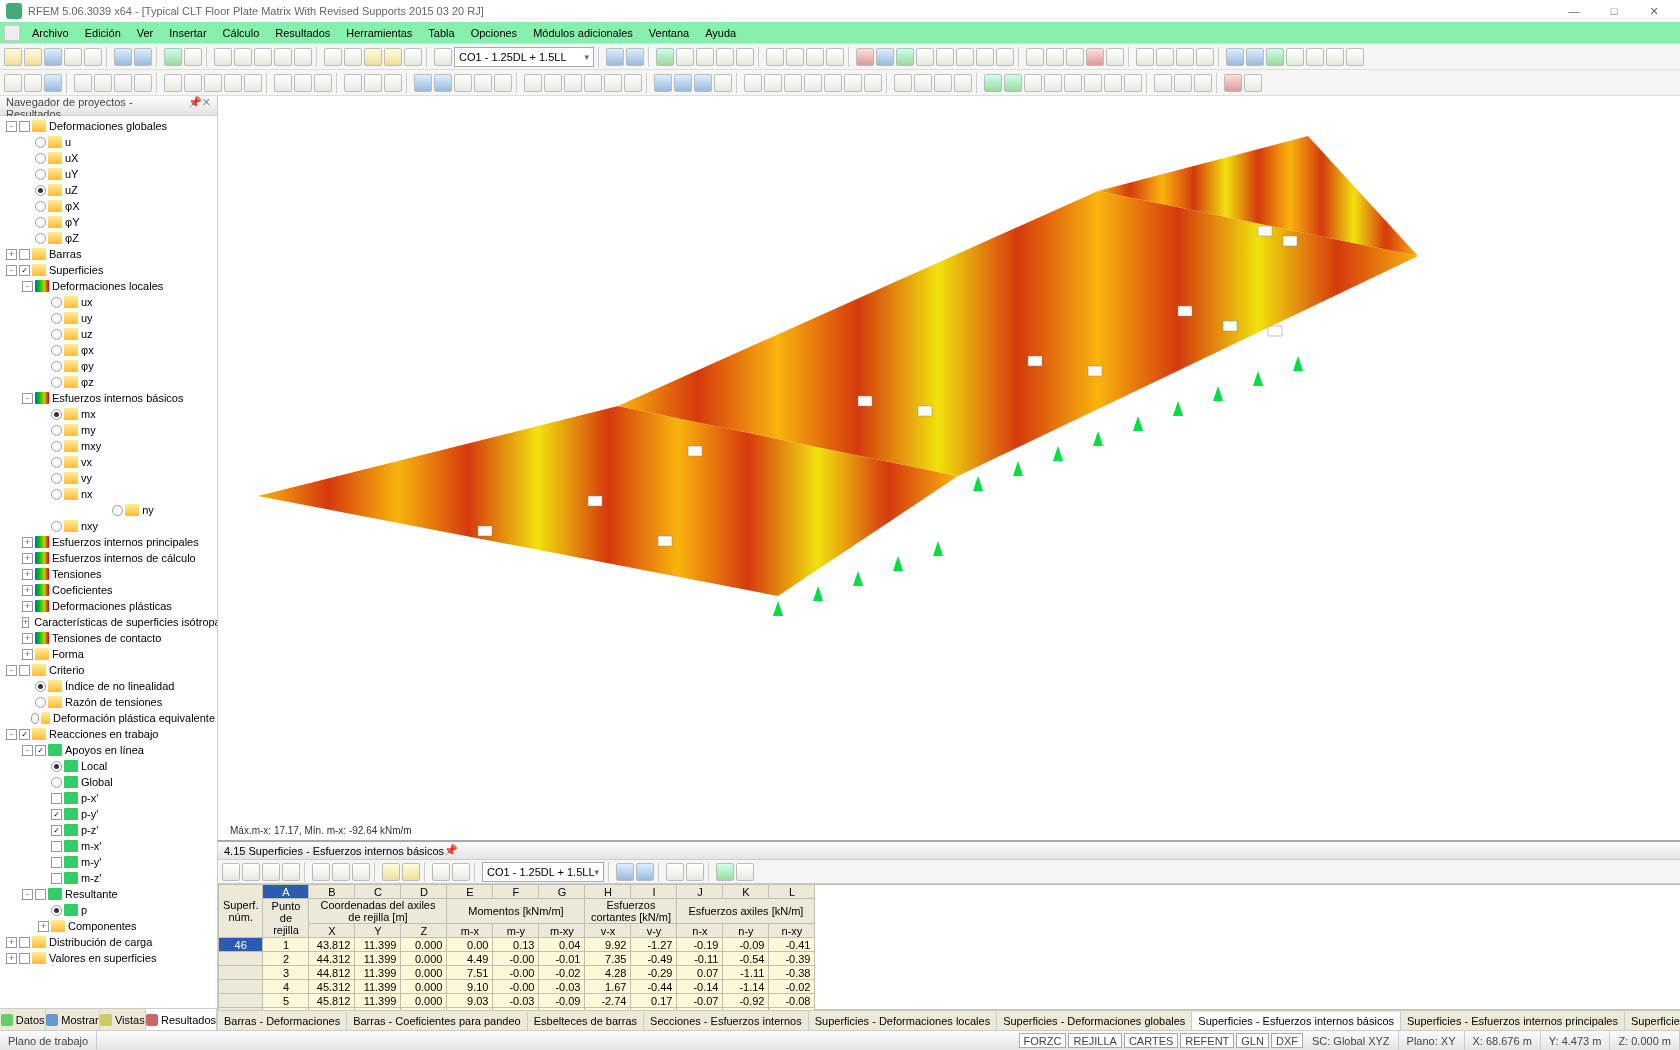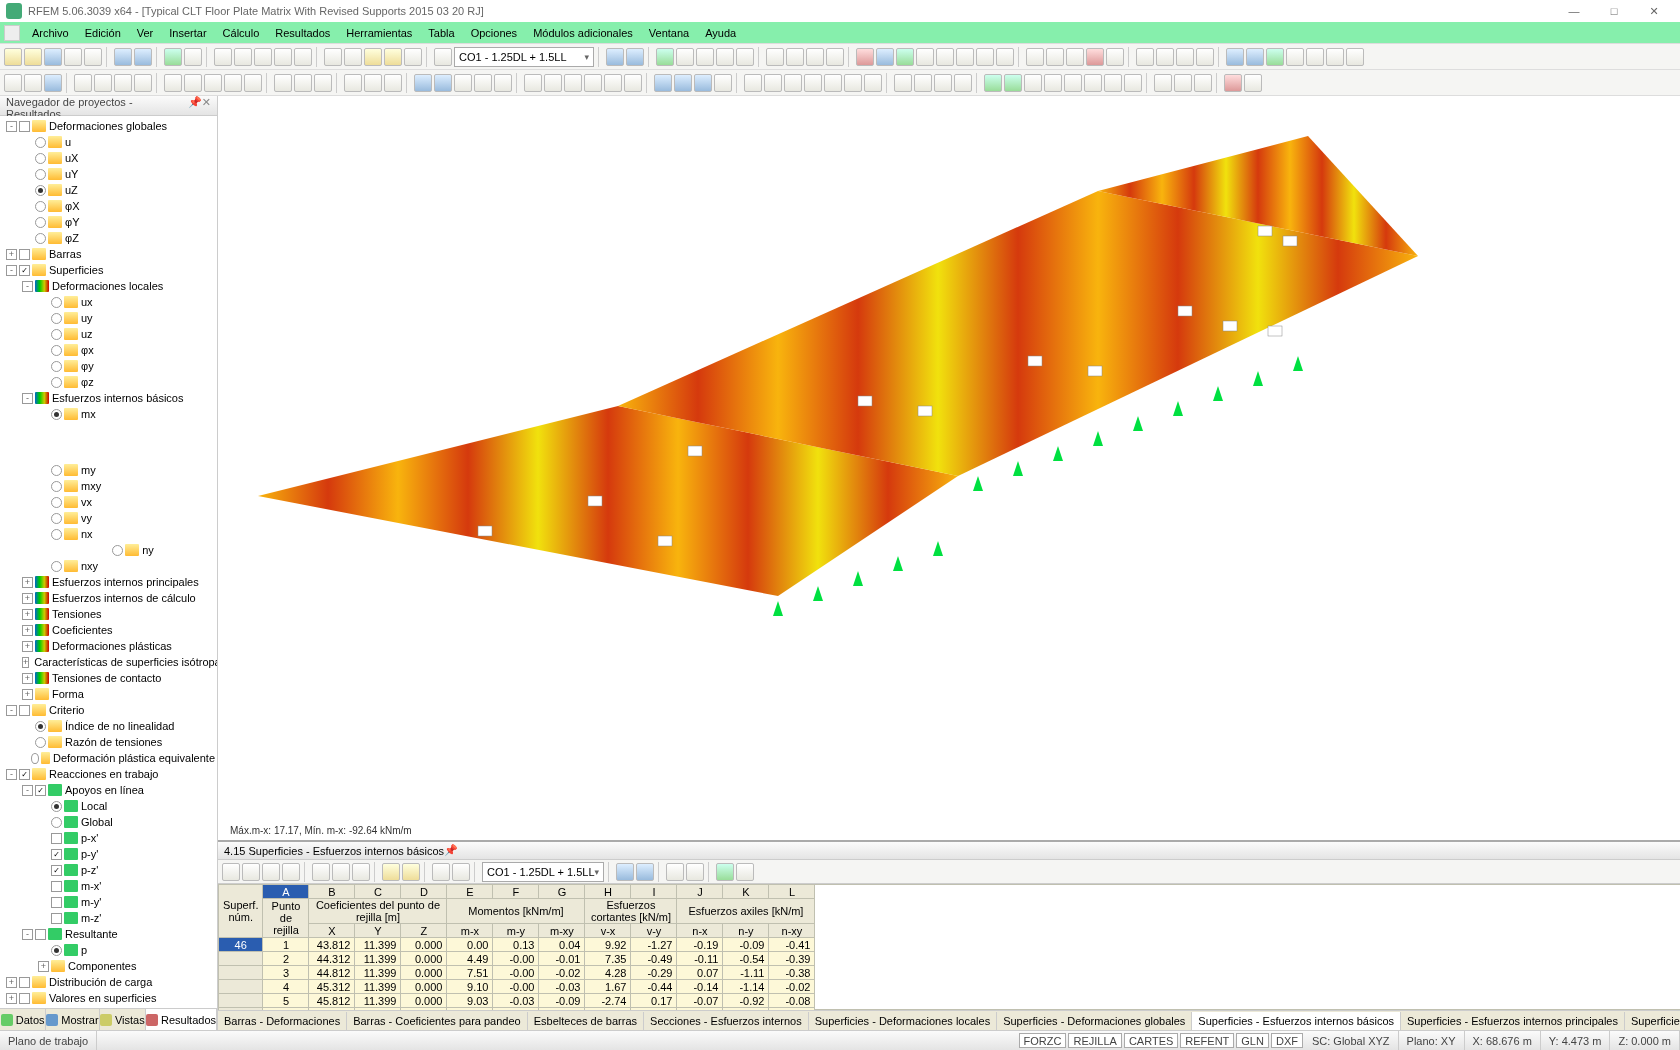--- a/index.html
+++ b/index.html
@@ -351,21 +351,21 @@
           <div class="texp">-</div>
           <div class="ticon grad"></div>
           <span>Esfuerzos internos básicos</span>
         </div>
         <div class="tnode" style="padding-left: 36px;">
           <div class="texp empty"></div>
           <div class="tradio on"></div>
           <div class="ticon folder"></div>
           <span>mx</span>
         </div>
-        <div class="tnode" style="padding-left: 36px; margin-top: 40px;">
+        <div class="tnode" style="padding-left: 36px;">
           <div class="texp empty"></div>
           <div class="tradio"></div>
           <div class="ticon folder"></div>
           <span>my</span>
         </div>
         <div class="tnode" style="padding-left: 36px;">
           <div class="texp empty"></div>
           <div class="tradio"></div>
           <div class="ticon folder"></div>
           <span>mxy</span>
@@ -682,21 +682,21 @@
                 <th class="" style="width:46px">F</th>
                 <th class="" style="width:46px">G</th>
                 <th class="" style="width:46px">H</th>
                 <th class="" style="width:46px">I</th>
                 <th class="" style="width:46px">J</th>
                 <th class="" style="width:46px">K</th>
                 <th class="" style="width:46px">L</th>
               </tr>
               <tr>
                 <th rowspan="2">Punto<br>de rejilla</th>
-                <th colspan="3">Coeficientes del punto de rejilla [m]</th>
+                <th colspan="3">Coordenadas del axiles de rejilla [m]</th>
                 <th colspan="3">Momentos [kNm/m]</th>
                 <th colspan="2">Esfuerzos cortantes [kN/m]</th>
                 <th colspan="3">Esfuerzos axiles [kN/m]</th>
               </tr>
               <tr>
                 <th>X</th>
                 <th>Y</th>
                 <th>Z</th>
                 <th>m-x</th>
                 <th>m-y</th>

